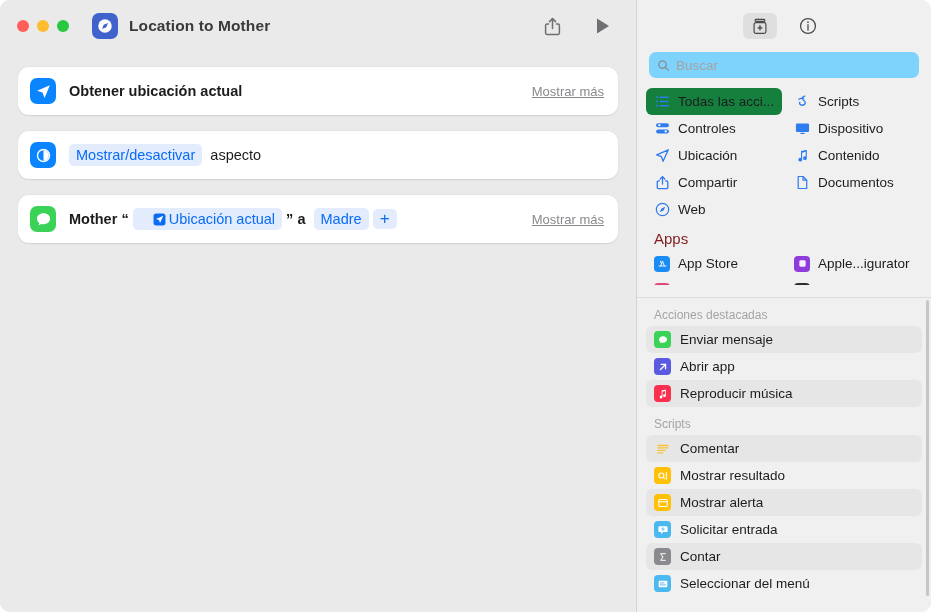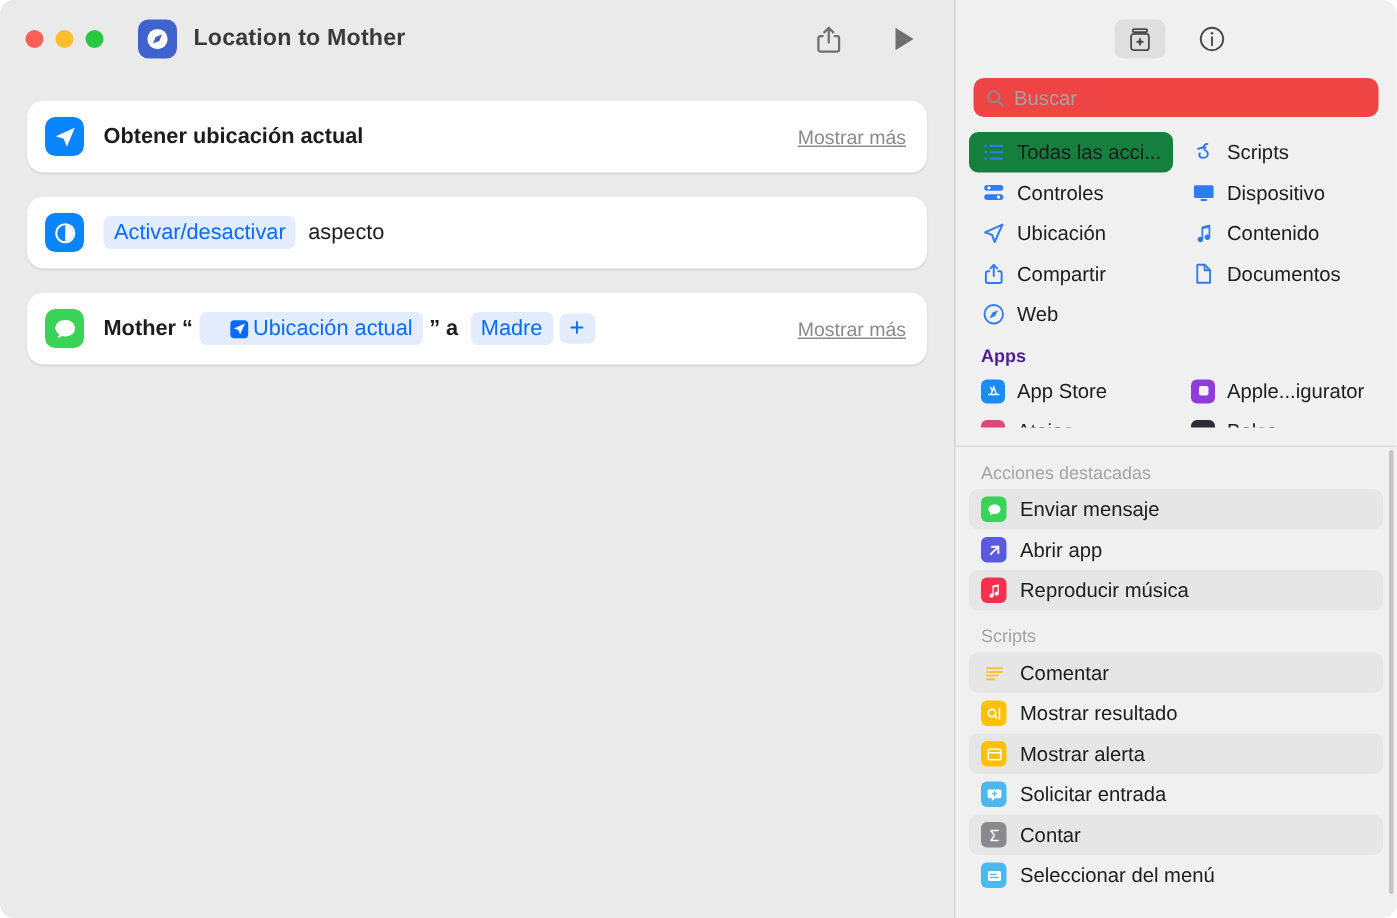--- a/index.html
+++ b/index.html
@@ -176,21 +176,21 @@
     border-radius: 6px;
     display: flex;
     align-items: center;
     justify-content: center;
   }
   .lib-tool.selected { background: #e0dfdf; }
 
   .search-wrap { padding: 0 12px 10px 12px; }
   .search-box {
     height: 26px;
-    background: #ef4444;
+    background: #7dd3fc;
     border-radius: 7px;
     display: flex;
     align-items: center;
     padding: 0 8px;
     gap: 6px;
   }
   .search-input {
     border: none;
     background: transparent;
     outline: none;
@@ -232,23 +232,23 @@
   .cat-item.selected { background: #15803d; }
   .cat-ico {
     width: 16px; height: 16px;
     flex: 0 0 16px;
     display: flex;
     align-items: center;
     justify-content: center;
   }
 
   .section-label {
-    font-size: 12px;
-    color: #4c1d95;
-    font-weight: 700;
+    font-size: 15px;
+    color: #7f1d1d;
+    font-weight: 400;
     padding: 7px 8px 3px 8px;
     grid-column: 1 / -1;
   }
 
   .app-ico {
     width: 16px; height: 16px;
     flex: 0 0 16px;
     border-radius: 4px;
     display: flex;
     align-items: center;
@@ -364,21 +364,21 @@
       </div>
 
       <div class="card">
         <div class="card-icon blue">
           <svg width="17" height="17" viewBox="0 0 24 24">
             <circle cx="12" cy="12" r="8.5" fill="none" stroke="#ffffff" stroke-width="2"></circle>
             <path d="M12 4.5 A7.5 7.5 0 0 1 12 19.5 Z" fill="#ffffff"></path>
           </svg>
         </div>
         <div class="card-body">
-          <span class="pill">Activar/desactivar</span>
+          <span class="pill">Mostrar/desactivar</span>
           <span class="card-text">&nbsp;&nbsp;</span>
           <span class="card-text">aspecto</span>
         </div>
       </div>
 
       <div class="card">
         <div class="card-icon green">
           <svg width="19" height="19" viewBox="0 0 24 24">
             <path d="M12 4.2 C7.3 4.2 3.7 7.1 3.7 11 c0 2.2 1.2 4.1 3.1 5.4 -.2 1.2 -.8 2.2 -1.6 3 1.7 -.2 3.1 -.9 4.1 -1.7 .9 .2 1.8 .3 2.7 .3 4.7 0 8.3 -2.9 8.3 -6.9 S16.7 4.2 12 4.2 Z" fill="#ffffff"></path>
           </svg>

